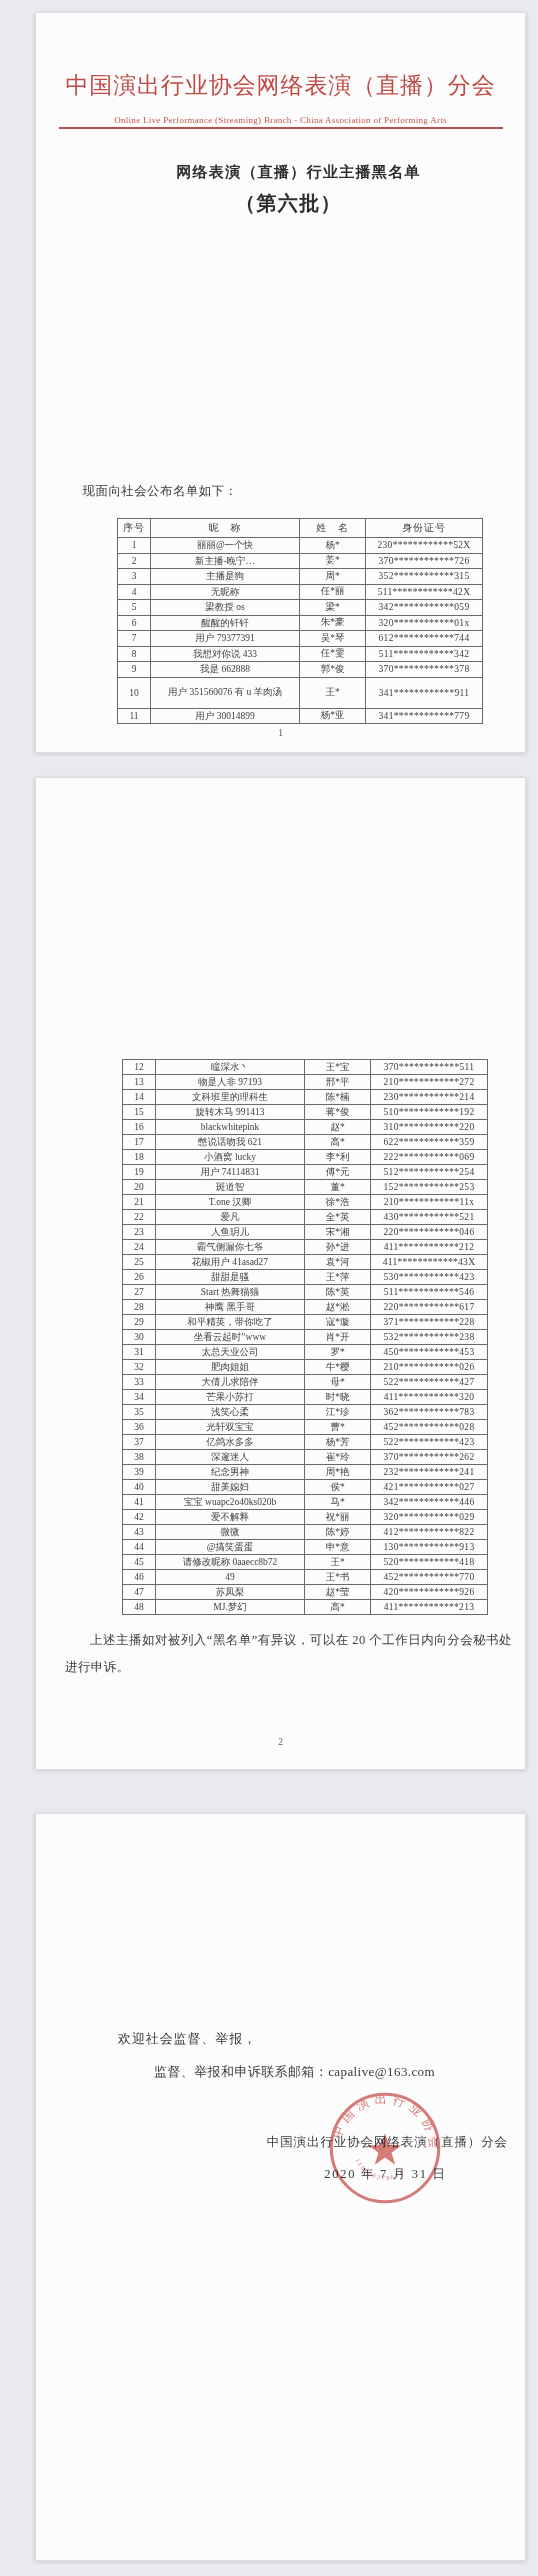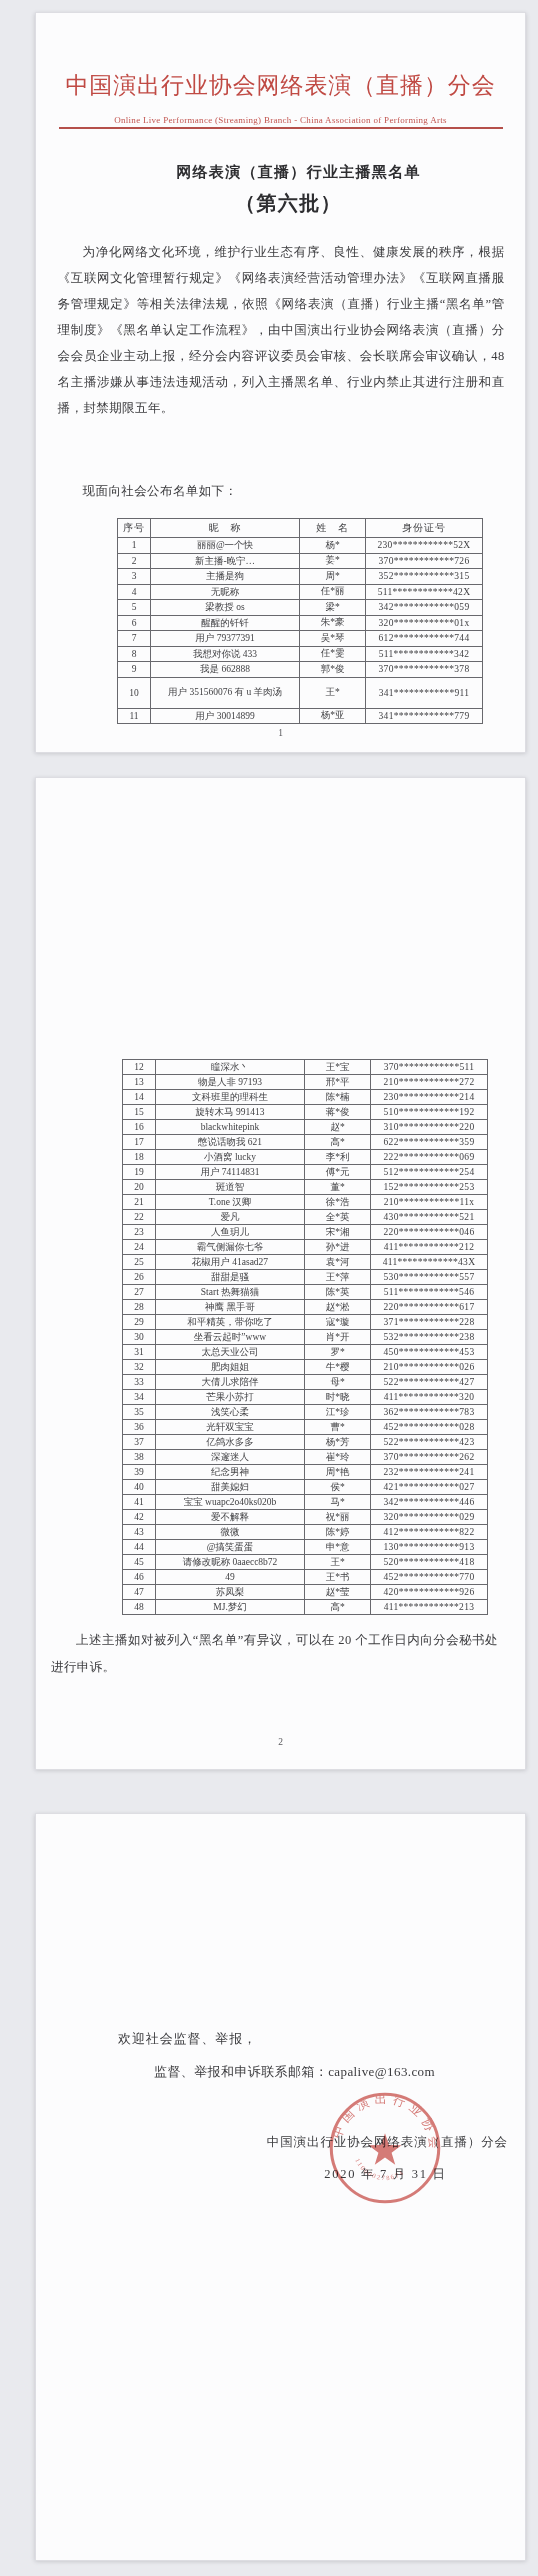--- a/index.html
+++ b/index.html
@@ -76,21 +76,21 @@
   col.c-name{width:66px;} col.c-id{width:117px;}
 
   .pageno{
     left:0;width:100%;text-align:center;
     font-size:9.5px;color:#57575b;
   }
   #page1 .pageno{top:715px;}
   #page2 .pageno{top:959px;}
 
   
-  .appeal{top:849px;left:15px;width:447px;line-height:27px;}
+  .appeal{top:849px;left:29px;width:447px;line-height:27px;}
 
   
   .welcome1{top:216px;left:82px;font-size:13px;letter-spacing:0.9px;color:#3b3b3e;}
   .welcome2{top:249px;left:118px;font-size:13px;letter-spacing:0.4px;color:#3b3b3e;}
   .sign-org{
     top:320px;left:0;width:472px;text-align:right;
     font-size:12.5px;letter-spacing:0.9px;color:#3b3b3e;
   }
   .sign-date{
     top:352px;left:263px;width:173px;text-align:center;
@@ -103,21 +103,20 @@
 </style>
 </head>
 <body>
 
 <div class="page" id="page1">
   <div class="abs org-cn">中国演出行业协会网络表演（直播）分会</div>
   <div class="abs org-en">Online Live Performance (Streaming) Branch - China Association of Performing Arts</div>
   <div class="abs red-rule"></div>
   <div class="abs title-line1">网络表演（直播）行业主播黑名单</div>
   <div class="abs title-line2">（第六批）</div>
-  <p class="abs bodytext para1">为净化网络文化环境，维护行业生态有序、良性、健康发展的秩序，根据《互联网文化管理暂行规定》《网络表演经营活动管理办法》《互联网直播服务管理规定》等相关法律法规，依照《网络表演（直播）行业主播“黑名单”管理制度》《黑名单认定工作流程》，由中国演出行业协会网络表演（直播）分会会员企业主动上报，经分会内容评议委员会审核、会长联席会审议确认，48 名主播涉嫌从事违法违规活动，列入主播黑名单、行业内禁止其进行注册和直播，封禁期限五年。</p>
   <p class="abs bodytext para2">现面向社会公布名单如下：</p>
 
   <table class="abs blacklist" id="table1">
     <colgroup>
         <col class="c-no">
         <col class="c-nick">
         <col class="c-name">
         <col class="c-id">
       </colgroup>
     <thead>
@@ -292,21 +291,21 @@
         <tr>
           <td class="col-no">25</td>
           <td class="col-nick">花椒用户 41asad27</td>
           <td class="col-name">袁*河</td>
           <td class="col-id">411************43X</td>
         </tr>
         <tr>
           <td class="col-no">26</td>
           <td class="col-nick">甜甜是骚</td>
           <td class="col-name">王*萍</td>
-          <td class="col-id">530************557</td>
+          <td class="col-id">530************423</td>
         </tr>
         <tr>
           <td class="col-no">27</td>
           <td class="col-nick">Start 热舞猫猫</td>
           <td class="col-name">陈*英</td>
           <td class="col-id">511************546</td>
         </tr>
         <tr>
           <td class="col-no">28</td>
           <td class="col-nick">神鹰 黑手哥</td>

